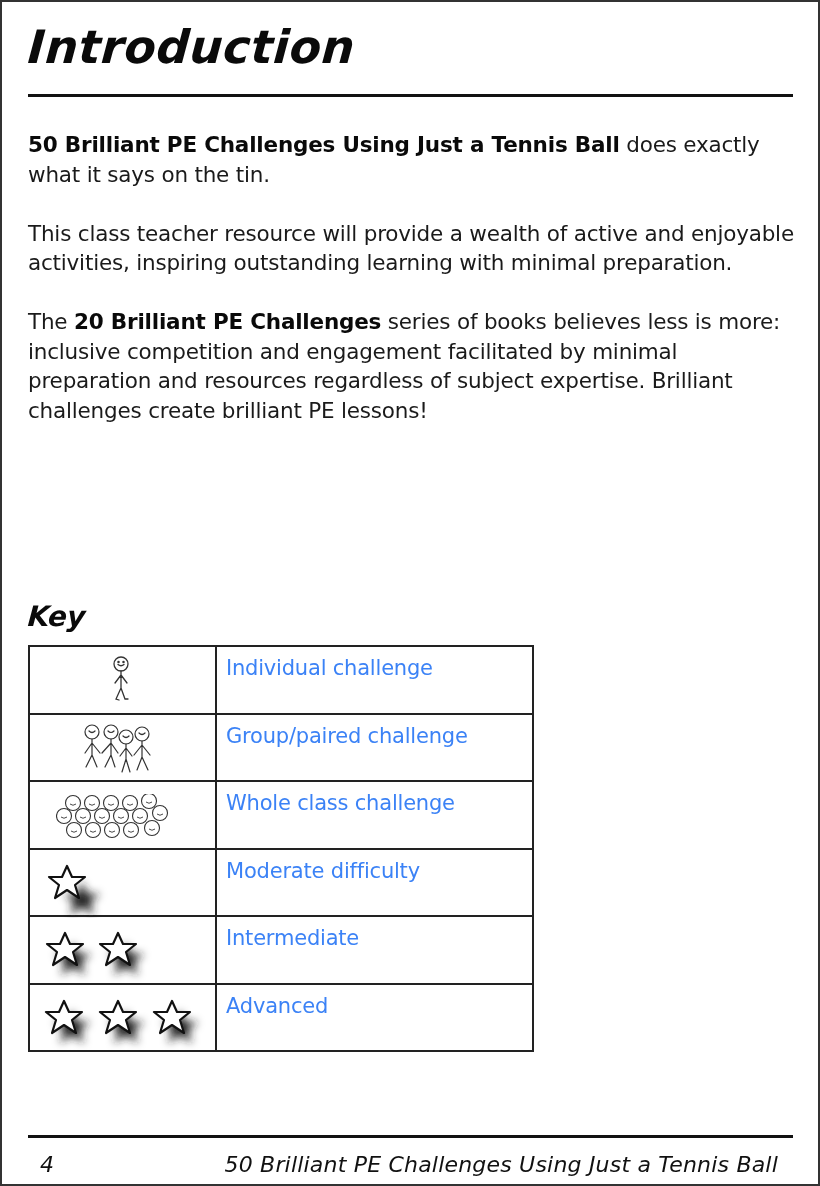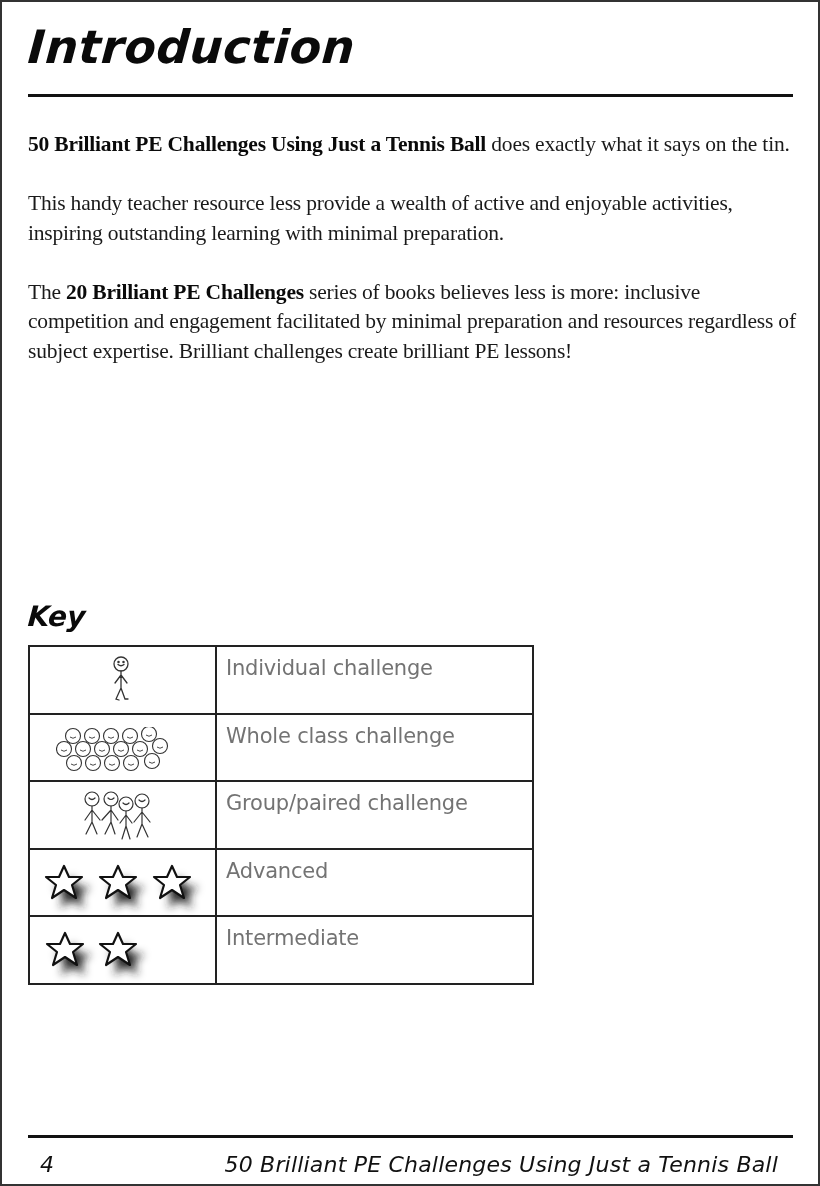--- a/index.html
+++ b/index.html
@@ -15,36 +15,36 @@
     transform: skewX(-4deg);
   }
   .rule { position: absolute; left: 26px; width: 765px; height: 3px; background: #111; }
   .rule.top { top: 92px; }
   .rule.bottom { top: 1133px; }
   .body-text {
     position: absolute; left: 26px; top: 128px; width: 770px;
     font-family: "DejaVu Sans", sans-serif; font-size: 21.5px; line-height: 29.5px;
     color: #1a1a1a; letter-spacing: -0.2px;
   }
-  .body-text p { margin: 0 0 29.5px 0; font-family: Liberation Serif, serif; }
+  .body-text p { margin: 0 0 29.5px 0; }
   .body-text b { font-weight: bold; color: #0a0a0a; }
   .key-heading {
     position: absolute; left: 26px; top: 598px;
     font-family: "DejaVu Sans", sans-serif; font-style: italic; font-weight: bold;
     font-size: 28px; color: #0a0a0a; transform: skewX(-4deg);
   }
   .key-table {
     position: absolute; left: 26px; top: 643px; width: 506px;
     border-collapse: collapse;
   }
   .key-table td { border: 2px solid #222; padding: 0; vertical-align: top; }
   .key-table tr { height: 67.5px; }
   .key-table td.icon-cell { width: 185px; position: relative; }
   .key-table td.label-cell {
-    font-family: "DejaVu Sans", sans-serif; font-size: 21px; color: #737373;
+    font-family: "DejaVu Sans", sans-serif; font-size: 21px; color: #3b82f6;
     padding: 9px 0 0 9px; letter-spacing: -0.2px;
   }
   .icon-cell svg { position: absolute; }
   .footer-page {
     position: absolute; left: 38px; top: 1150px;
     font-family: "DejaVu Sans", sans-serif; font-style: italic; font-size: 22px; color: #111;
   }
   .footer-title {
     position: absolute; right: 40px; top: 1150px;
     font-family: "DejaVu Sans", sans-serif; font-style: italic; font-size: 22px; color: #111;
@@ -54,41 +54,59 @@
 </head>
 <body>
 
 <div class="page">
 
   <div class="title">Introduction</div>
   <div class="rule top"></div>
 
   <div class="body-text">
     <p><b>50 Brilliant PE Challenges Using Just a Tennis Ball</b><span> does exactly what it says on the tin.</span></p>
-    <p>This handy teacher resource less provide  a wealth of active and enjoyable activities, inspiring outstanding learning with minimal preparation.</p>
+    <p>This class teacher resource will provide  a wealth of active and enjoyable activities, inspiring outstanding learning with minimal preparation.</p>
     <p><span>The </span><b>20 Brilliant PE Challenges</b><span> series of books believes less is more: inclusive competition and engagement facilitated by minimal preparation and resources regardless of subject expertise. Brilliant challenges create brilliant PE lessons!</span></p>
   </div>
 
   <div class="key-heading">Key</div>
 
   <table class="key-table">
     <tbody>
         <tr>
       <td class="icon-cell">
         <svg width="30" height="52" viewBox="0 0 30 52" style="left:76px;top:8px;">
           <g fill="none" stroke="#333" stroke-width="1.3" stroke-linecap="round">
             <circle cx="15" cy="9" r="7"></circle>
             <path d="M12 9.5 Q15 12 18 9.5"></path>
             <circle cx="12.5" cy="7" r="0.6" fill="#333"></circle>
                 <circle cx="17.5" cy="7" r="0.6" fill="#333"></circle>
             <path d="M15 16 L15 33 M15 20 L9 28 M15 20 L21 28 M15 33 L10 44 L13 45 M15 33 L19 44 L22 44"></path>
           </g>
         </svg>
       </td>
       <td class="label-cell">Individual challenge</td>
+    </tr>
+    <tr>
+      <td class="icon-cell">
+        <svg width="78" height="56" viewBox="0 0 78 56" style="left:50px;top:8px;">
+          <g fill="none" stroke="#333" stroke-width="1.2" stroke-linecap="round">
+            <circle cx="12" cy="9" r="7"></circle>
+                <path d="M12 16 L12 32 M12 20 L5 30 M12 20 L20 30 M12 32 L6 44 M12 32 L17 44"></path>
+            <circle cx="31" cy="9" r="7"></circle>
+                <path d="M31 16 L31 32 M31 20 L22 30 M31 20 L38 30 M31 32 L25 44 M31 32 L35 44"></path>
+            <circle cx="46" cy="14" r="7"></circle>
+                <path d="M46 21 L46 36 M46 25 L40 33 M46 25 L52 33 M46 36 L42 49 M46 36 L50 49"></path>
+            <circle cx="62" cy="11" r="7"></circle>
+                <path d="M62 18 L62 34 M62 22 L54 32 M62 22 L70 32 M62 34 L57 47 M62 34 L68 47"></path>
+            <path d="M9 8 Q12 11 15 8 M28 8 Q31 11 34 8 M43 13 Q46 16 49 13 M59 10 Q62 13 65 10"></path>
+          </g>
+        </svg>
+      </td>
+      <td class="label-cell">Group/paired challenge</td>
     </tr>
     <tr>
       <td class="icon-cell">
         <svg width="116" height="48" viewBox="0 0 116 48" style="left:26px;top:12px;">
           <g fill="#fff" stroke="#333" stroke-width="1.1">
             <circle cx="17" cy="9" r="7.5"></circle>
                 <circle cx="36" cy="9" r="7.5"></circle>
                 <circle cx="55" cy="9" r="7.5"></circle>
                 <circle cx="74" cy="9" r="7.5"></circle>
                 <circle cx="93" cy="7" r="7.5"></circle>
@@ -108,35 +126,51 @@
             <path d="M14 10 Q17 12.5 20 10 M33 10 Q36 12.5 39 10 M52 10 Q55 12.5 58 10 M71 10 Q74 12.5 77 10 M90 8 Q93 10.5 96 8"></path>
             <path d="M5 23 Q8 25.5 11 23 M24 23 Q27 25.5 30 23 M43 23 Q46 25.5 49 23 M62 23 Q65 25.5 68 23 M81 23 Q84 25.5 87 23 M101 20 Q104 22.5 107 20"></path>
             <path d="M15 37 Q18 39.5 21 37 M34 37 Q37 39.5 40 37 M53 37 Q56 39.5 59 37 M72 37 Q75 39.5 78 37 M93 35 Q96 37.5 99 35"></path>
           </g>
         </svg>
       </td>
       <td class="label-cell">Whole class challenge</td>
     </tr>
     <tr>
       <td class="icon-cell">
-        <svg width="78" height="56" viewBox="0 0 78 56" style="left:50px;top:8px;">
-          <g fill="none" stroke="#333" stroke-width="1.2" stroke-linecap="round">
-            <circle cx="12" cy="9" r="7"></circle>
-                <path d="M12 16 L12 32 M12 20 L5 30 M12 20 L20 30 M12 32 L6 44 M12 32 L17 44"></path>
-            <circle cx="31" cy="9" r="7"></circle>
-                <path d="M31 16 L31 32 M31 20 L22 30 M31 20 L38 30 M31 32 L25 44 M31 32 L35 44"></path>
-            <circle cx="46" cy="14" r="7"></circle>
-                <path d="M46 21 L46 36 M46 25 L40 33 M46 25 L52 33 M46 36 L42 49 M46 36 L50 49"></path>
-            <circle cx="62" cy="11" r="7"></circle>
-                <path d="M62 18 L62 34 M62 22 L54 32 M62 22 L70 32 M62 34 L57 47 M62 34 L68 47"></path>
-            <path d="M9 8 Q12 11 15 8 M28 8 Q31 11 34 8 M43 13 Q46 16 49 13 M59 10 Q62 13 65 10"></path>
+        <svg width="80" height="62" viewBox="0 0 80 62" style="left:12px;top:6px;">
+          <defs>
+                <filter id="blur1" x="-50%" y="-50%" width="200%" height="200%">
+                  <feGaussianBlur stdDeviation="4"></feGaussianBlur>
+                </filter>
+              </defs>
+          <path d="M32 16 L37 28 L50 28 L40 36 L44 49 L32 41 L20 49 L24 36 L14 28 L27 28 Z" transform="translate(8,10)" fill="#222" filter="url(#blur1)"></path>
+          <path d="M25 10 L30 21 L43 21 L33 29 L37 42 L25 34 L13 42 L17 29 L7 21 L20 21 Z" fill="#fff" stroke="#111" stroke-width="2.2" stroke-linejoin="round"></path>
+        </svg>
+      </td>
+      <td class="label-cell">Moderate difficulty</td>
+    </tr>
+    <tr>
+      <td class="icon-cell">
+        <svg width="140" height="62" viewBox="0 0 140 62" style="left:10px;top:6px;">
+          <defs>
+                <filter id="blur2" x="-50%" y="-50%" width="200%" height="200%">
+                  <feGaussianBlur stdDeviation="4"></feGaussianBlur>
+                </filter>
+              </defs>
+          <g fill="#222" filter="url(#blur2)">
+            <path d="M33 20 L38 31 L51 31 L41 39 L45 52 L33 44 L21 52 L25 39 L15 31 L28 31 Z"></path>
+            <path d="M86 20 L91 31 L104 31 L94 39 L98 52 L86 44 L74 52 L78 39 L68 31 L81 31 Z"></path>
+          </g>
+          <g fill="#fff" stroke="#111" stroke-width="2.2" stroke-linejoin="round">
+            <path d="M25 10 L30 21 L43 21 L33 29 L37 42 L25 34 L13 42 L17 29 L7 21 L20 21 Z"></path>
+            <path d="M78 10 L83 21 L96 21 L86 29 L90 42 L78 34 L66 42 L70 29 L60 21 L73 21 Z"></path>
           </g>
         </svg>
       </td>
-      <td class="label-cell">Group/paired challenge</td>
+      <td class="label-cell">Intermediate</td>
     </tr>
     <tr>
       <td class="icon-cell">
         <svg width="185" height="70" viewBox="0 0 185 70" style="left:8px;top:6px;">
           <defs>
                 <filter id="blur3" x="-50%" y="-50%" width="200%" height="200%">
                   <feGaussianBlur stdDeviation="4"></feGaussianBlur>
                 </filter>
               </defs>
           <g fill="#222" filter="url(#blur3)">
@@ -146,39 +180,19 @@
           </g>
           <g fill="#fff" stroke="#111" stroke-width="2.2" stroke-linejoin="round">
             <path d="M26 10 L31 21 L44 21 L34 29 L38 42 L26 34 L14 42 L18 29 L8 21 L21 21 Z"></path>
             <path d="M80 10 L85 21 L98 21 L88 29 L92 42 L80 34 L68 42 L72 29 L62 21 L75 21 Z"></path>
             <path d="M134 10 L139 21 L152 21 L142 29 L146 42 L134 34 L122 42 L126 29 L116 21 L129 21 Z"></path>
           </g>
         </svg>
       </td>
       <td class="label-cell">Advanced</td>
     </tr>
-    <tr>
-      <td class="icon-cell">
-        <svg width="140" height="62" viewBox="0 0 140 62" style="left:10px;top:6px;">
-          <defs>
-                <filter id="blur2" x="-50%" y="-50%" width="200%" height="200%">
-                  <feGaussianBlur stdDeviation="4"></feGaussianBlur>
-                </filter>
-              </defs>
-          <g fill="#222" filter="url(#blur2)">
-            <path d="M33 20 L38 31 L51 31 L41 39 L45 52 L33 44 L21 52 L25 39 L15 31 L28 31 Z"></path>
-            <path d="M86 20 L91 31 L104 31 L94 39 L98 52 L86 44 L74 52 L78 39 L68 31 L81 31 Z"></path>
-          </g>
-          <g fill="#fff" stroke="#111" stroke-width="2.2" stroke-linejoin="round">
-            <path d="M25 10 L30 21 L43 21 L33 29 L37 42 L25 34 L13 42 L17 29 L7 21 L20 21 Z"></path>
-            <path d="M78 10 L83 21 L96 21 L86 29 L90 42 L78 34 L66 42 L70 29 L60 21 L73 21 Z"></path>
-          </g>
-        </svg>
-      </td>
-      <td class="label-cell">Intermediate</td>
-    </tr>
   </tbody>
     </table>
 
   <div class="rule bottom"></div>
   <div class="footer-page">4</div>
   <div class="footer-title">50 Brilliant PE Challenges Using Just a Tennis Ball</div>
 </div>
 
 </body></html>

